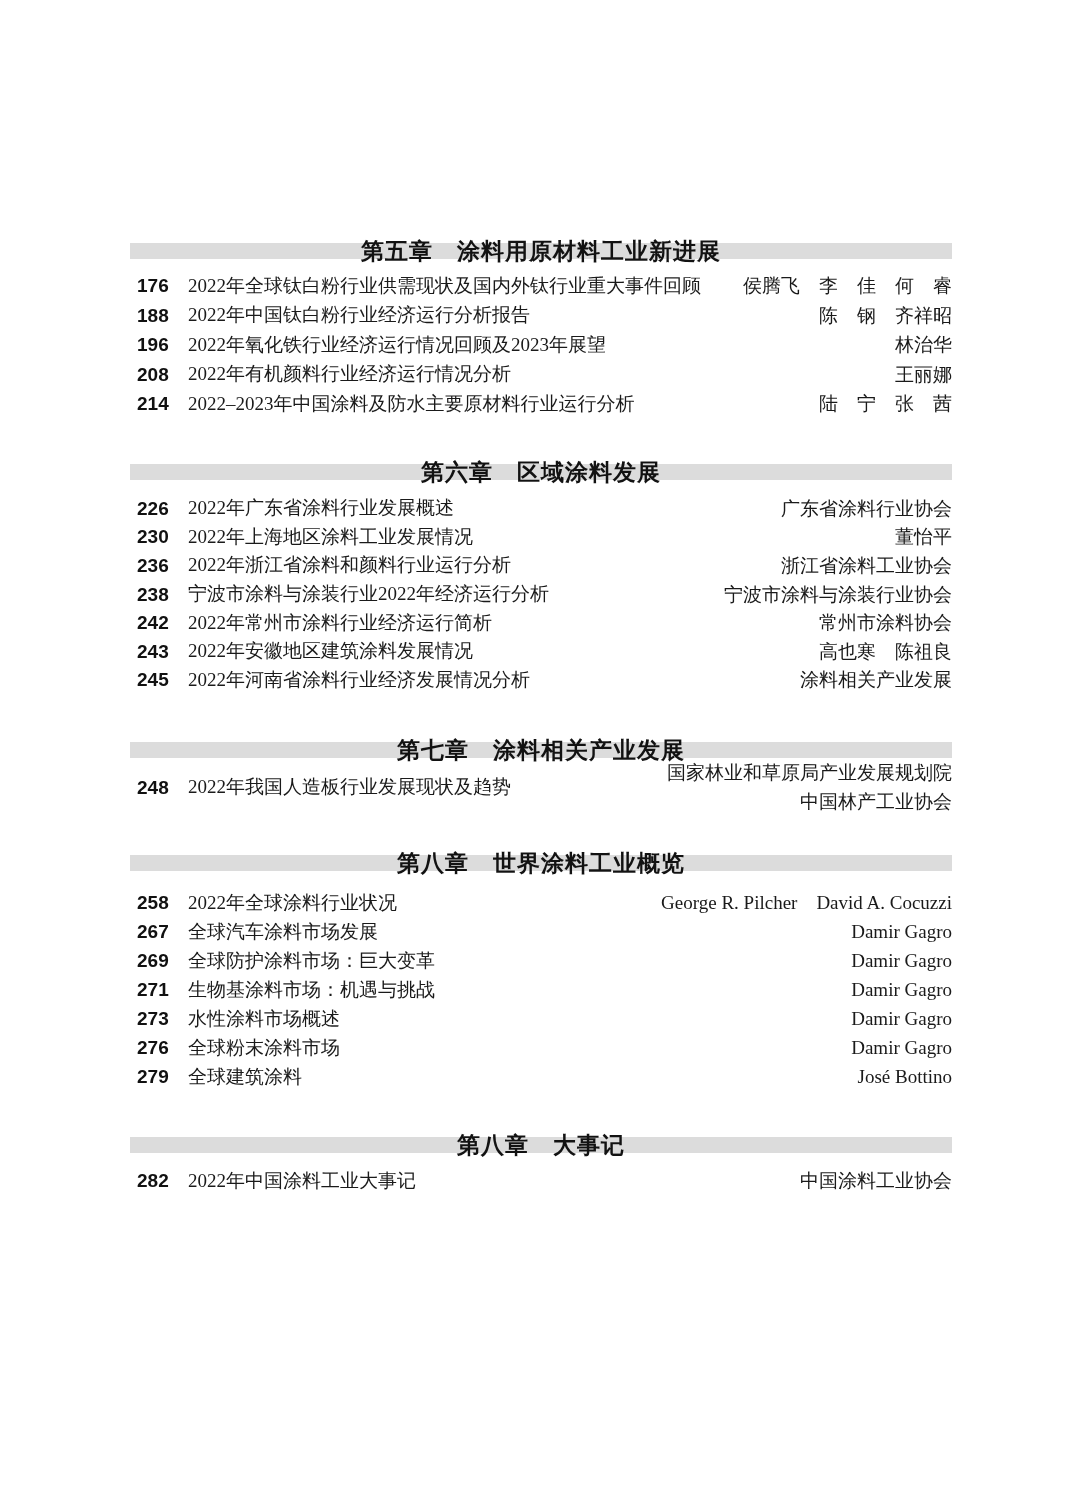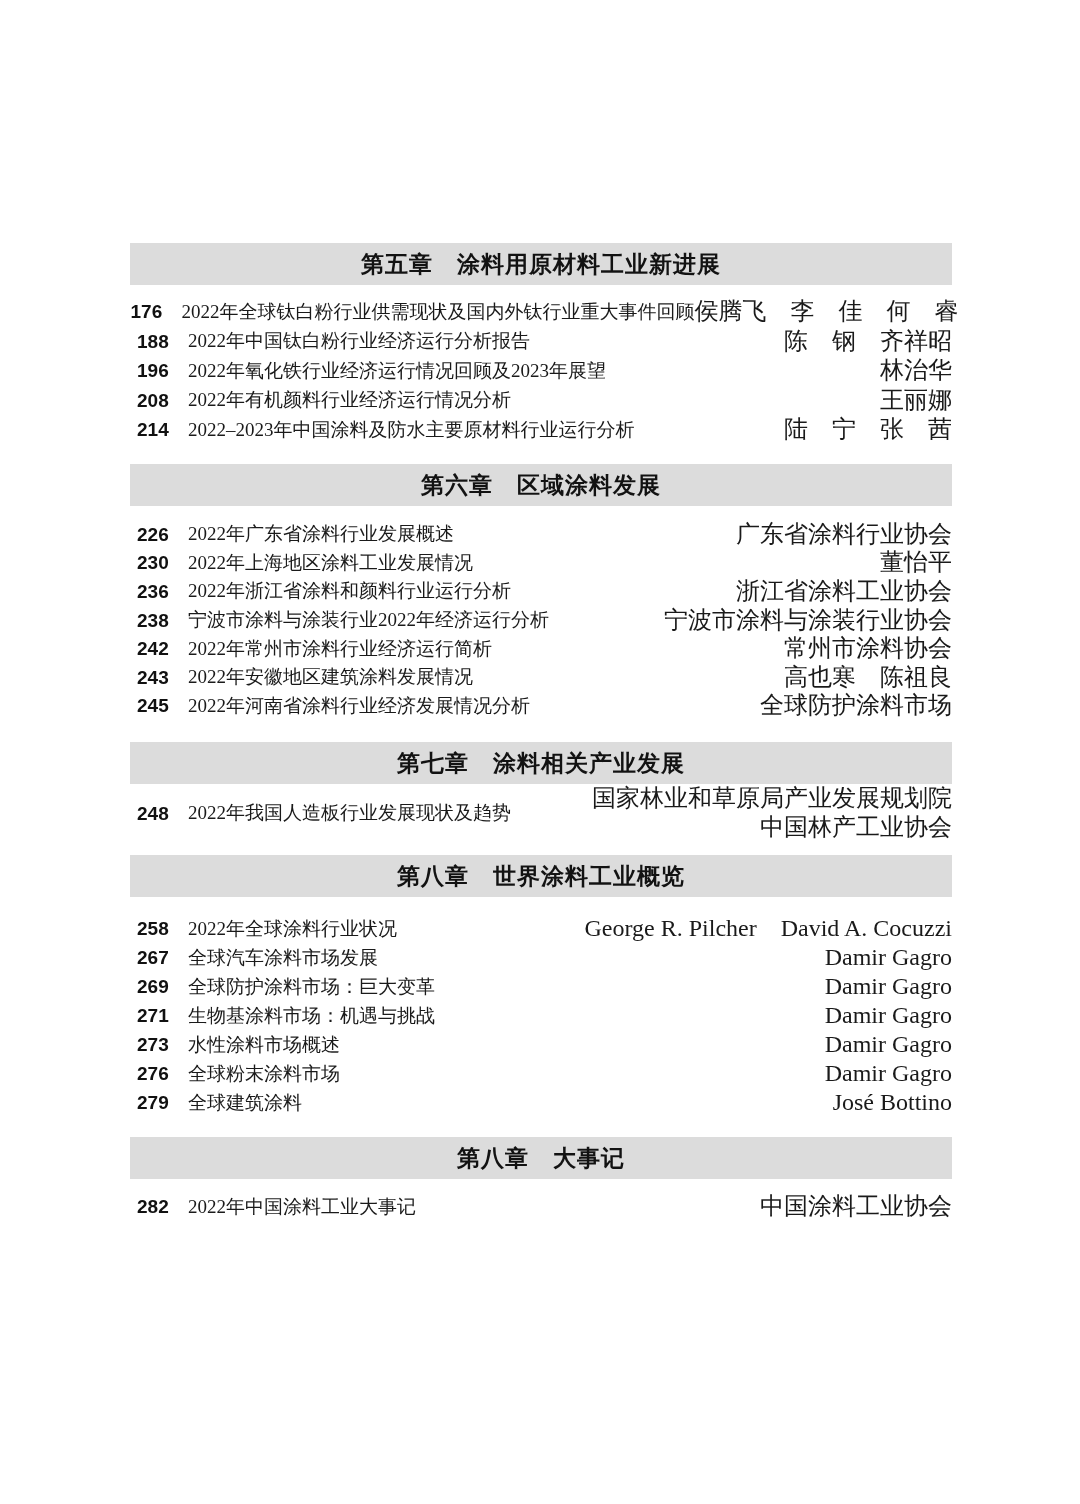--- a/index.html
+++ b/index.html
@@ -9,21 +9,21 @@
     font-family:"Liberation Serif", serif;
   }
   .sec { position:absolute; left:130px; width:822px; }
   .sec1 { top:243px; }
   .sec2 { top:464px; }
   .sec3 { top:742px; }
   .sec4 { top:855px; }
   .sec5 { top:1137px; }
 
   .bar {
-    height:42px; background:#dcdcdc;
+    height:16px; background:#dcdcdc;
     display:flex; align-items:center; justify-content:center;
   }
   .bar .heading {
     font-family:"Liberation Sans", sans-serif;
     font-weight:bold; font-size:23px; color:#121212;
     letter-spacing:1px; white-space:pre;
   }
 
   .sec1 .rows { margin-top:12px; }
   .sec2 .rows { margin-top:14px; }
@@ -41,21 +41,21 @@
   .num {
     box-sizing:border-box; width:58px; flex:none; padding-left:7px;
     font-family:"Liberation Sans", sans-serif; font-weight:bold;
     font-size:19px; color:#111; line-height:1;
   }
   .title {
     font-size:19px; color:#1a1a1a; white-space:nowrap;
   }
   .authors {
     margin-left:auto; flex:none; text-align:right;
-    font-size:24px; color:#1a1a1a; white-space:pre;
+    font-size:19px; color:#1a1a1a; white-space:pre;
   }
   .authors .aline { line-height:29px; }
 </style>
 </head>
 <body>
 
 <div class="page">
     <section class="sec sec1">
       <div class="bar">
         <span class="heading">第五章　涂料用原材料工业新进展</span>
@@ -119,21 +119,21 @@
           <div class="authors"><div class="aline">常州市涂料协会</div></div>
         </div>
         <div class="row">
           <span class="num">243</span>
           <span class="title">2022年安徽地区建筑涂料发展情况</span>
           <div class="authors"><div class="aline">高也寒　陈祖良</div></div>
         </div>
         <div class="row">
           <span class="num">245</span>
           <span class="title">2022年河南省涂料行业经济发展情况分析</span>
-          <div class="authors"><div class="aline">全球防护涂料市场</div></div>
+          <div class="authors"><div class="aline">涂料相关产业发展</div></div>
         </div>
       </div>
     </section>
     <section class="sec sec3">
       <div class="bar">
         <span class="heading">第七章　涂料相关产业发展</span>
       </div>
       <div class="rows">
         <div class="row">
           <span class="num">248</span>

